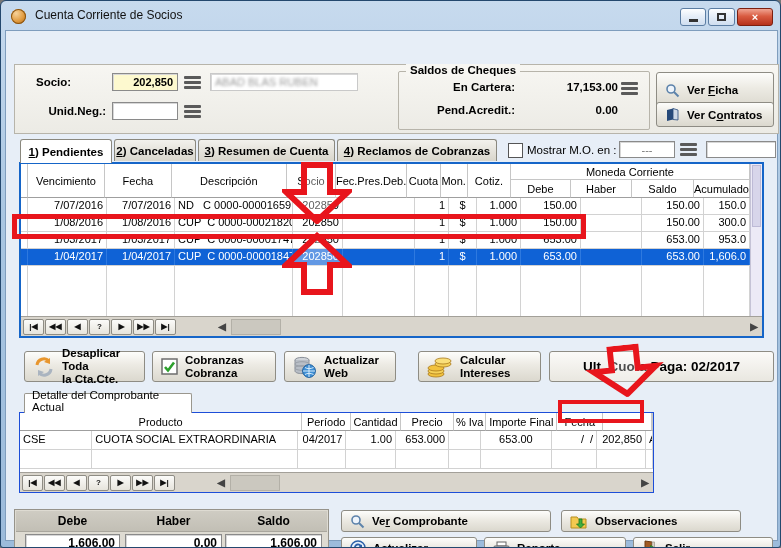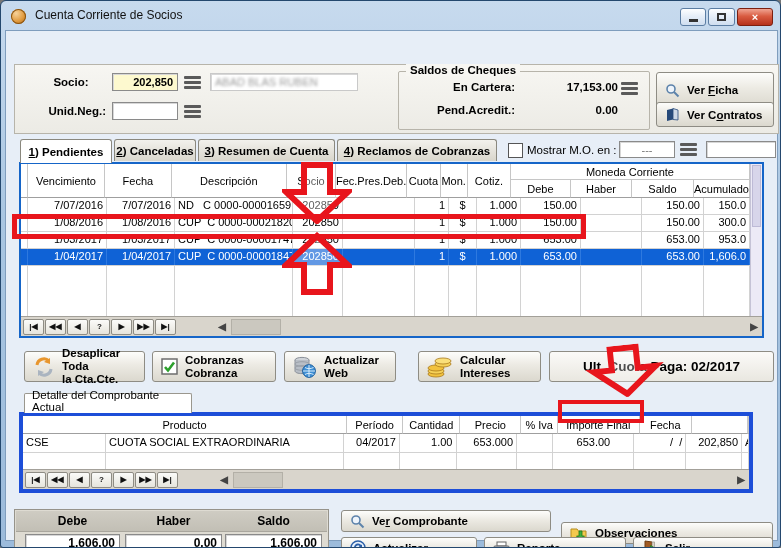--- a/index.html
+++ b/index.html
@@ -28,21 +28,21 @@
   .ar{justify-content:flex-end;text-align:right;}
   .ac{justify-content:center;text-align:center;}
   .ham{position:absolute;width:22px;height:17px;display:flex;flex-direction:column;justify-content:center;gap:2px;cursor:pointer;}
   .ham i{display:block;width:17px;height:3px;background:#5a5a5a;border-radius:1px;}
   .btn{position:absolute;border:1px solid #8e8c84;border-radius:3px;
     background:linear-gradient(#fdfdfb,#eceae3 45%,#dbd8ce);display:flex;align-items:center;gap:7px;
     font-size:11.5px;font-weight:bold;color:#000;box-sizing:border-box;padding:0 8px;cursor:pointer;}
   .btn u{text-decoration:underline;}
   
   #top-panel{left:8px;top:33px;width:765px;height:70px;}
-  #socio-label{left:30px;top:45px;width:70px;text-align:center;}
+  #socio-label{left:30px;top:45px;width:70px;text-align:left;}
   #socio-input{left:106px;top:42px;width:66px;height:18px;background:#fdf9cf;font-weight:bold;}
   #ham-socio{left:178px;top:43px;}
   #socio-name{left:204px;top:42px;width:148px;height:18px;border-color:#c9c9c9;}
   #socio-name span{filter:blur(1.4px);color:#9a9a9a;font-size:11px;white-space:nowrap;}
   #unidneg-label{left:8px;top:74px;width:92px;text-align:right;}
   #unidneg-input{left:106px;top:71px;width:66px;height:18px;}
   #ham-unidneg{left:178px;top:72px;}
   #saldos-box{position:absolute;left:392px;top:40px;width:250px;height:57px;border:1px solid #b7b4aa;border-radius:2px;}
   #saldos-title{left:400px;top:33px;background:linear-gradient(#f7f6f2,#f7f6f2);padding:0 4px;}
   #encartera-label{left:404px;top:50px;width:105px;text-align:right;font-weight:bold;}
@@ -101,38 +101,38 @@
   
   #btn-desaplicar{left:18px;top:320px;width:121px;height:31px;}
   #btn-reclamar{left:146px;top:320px;width:124px;height:31px;}
   #btn-act-web{left:278px;top:320px;width:112px;height:31px;}
   #btn-calcular{left:412px;top:320px;width:123px;height:31px;}
   #btn-ult-cuota{left:543px;top:320px;width:225px;height:31px;justify-content:center;font-size:13.5px;background:linear-gradient(#fbfaf8,#e9e7e0);}
   .two-line{display:flex;flex-direction:column;line-height:13px;text-align:left;}
   
   #detail-tab{position:absolute;left:18px;top:362px;width:168px;height:20px;background:#fff;border:1px solid #9a978e;border-bottom:none;
     border-radius:2px 2px 0 0;display:flex;align-items:flex-end;padding-left:7px;font-size:11.5px;box-sizing:border-box;z-index:2;}
-  #dgrid{position:absolute;left:13px;top:381px;width:734px;height:81px;background:#fff;border:4px solid #1d4ed8;box-sizing:border-box;}
+  #dgrid{position:absolute;left:13px;top:381px;width:635px;height:81px;background:#fff;border:1px solid #1d4ed8;box-sizing:border-box;}
   #dgrid-inner{position:absolute;left:0;top:0;right:0;bottom:20px;overflow:hidden;}
   .d-code{width:85px;}.d-prod{width:244px;}.d-per{width:57px;}.d-cant{width:58px;}.d-prec{width:62px;}
   .d-iva{width:37px;}.d-imp{width:83px;text-align:center;}.d-fec{width:53px;}.d-soc{width:57px;}.d-x{flex:1;}
   #dhead{height:18px;}
   #dhead .hcell{height:18px;}
   #dh-producto{width:329px;}
   .drow{display:flex;height:18px;line-height:17px;font-size:11px;border-bottom:1px solid #d2d2d2;}
   
   #totals{left:8px;top:478px;width:315px;height:51px;background:#dedbd2;border:1px solid #96938a;}
   #totals-strip{position:absolute;left:1px;top:1px;right:1px;height:20px;background:linear-gradient(#cfccc3,#c2bfb5);border-bottom:1px solid #a9a69d;}
   .tot-lbl{position:absolute;top:4px;font-size:12px;font-weight:bold;text-align:center;}
   #tot-debe-lbl{left:10px;width:95px;}#tot-haber-lbl{left:110px;width:97px;}#tot-saldo-lbl{left:210px;width:97px;}
   .tot-val{position:absolute;top:24px;height:18px;font-weight:bold;font-size:12px;}
   #tot-debe{left:10px;width:95px;}#tot-haber{left:110px;width:97px;}#tot-saldo{left:210px;width:97px;}
   
   #btn-ver-comp{left:335px;top:479px;width:210px;height:22px;}
-  #btn-observ{left:555px;top:479px;width:212px;height:22px;margin-top:12px;}
+  #btn-observ{left:555px;top:479px;width:180px;height:22px;}
   #btn-actualizar{left:335px;top:506px;width:136px;height:22px;}
   #btn-reporte{left:478px;top:506px;width:142px;height:22px;}
   #btn-salir{left:627px;top:506px;width:140px;height:22px;}
   
   .icon{display:inline-flex;flex:none;}
   
   #annotations{position:absolute;inset:0;pointer-events:none;z-index:60;}
   .ann{position:absolute;}
   #ann-row-rect{left:11px;top:213px;width:574px;height:25px;border:5px solid #e8151c;box-sizing:border-box;}
   #ann-val-rect{left:557px;top:399px;width:86px;height:23px;border:4px solid #e8151c;box-sizing:border-box;}

